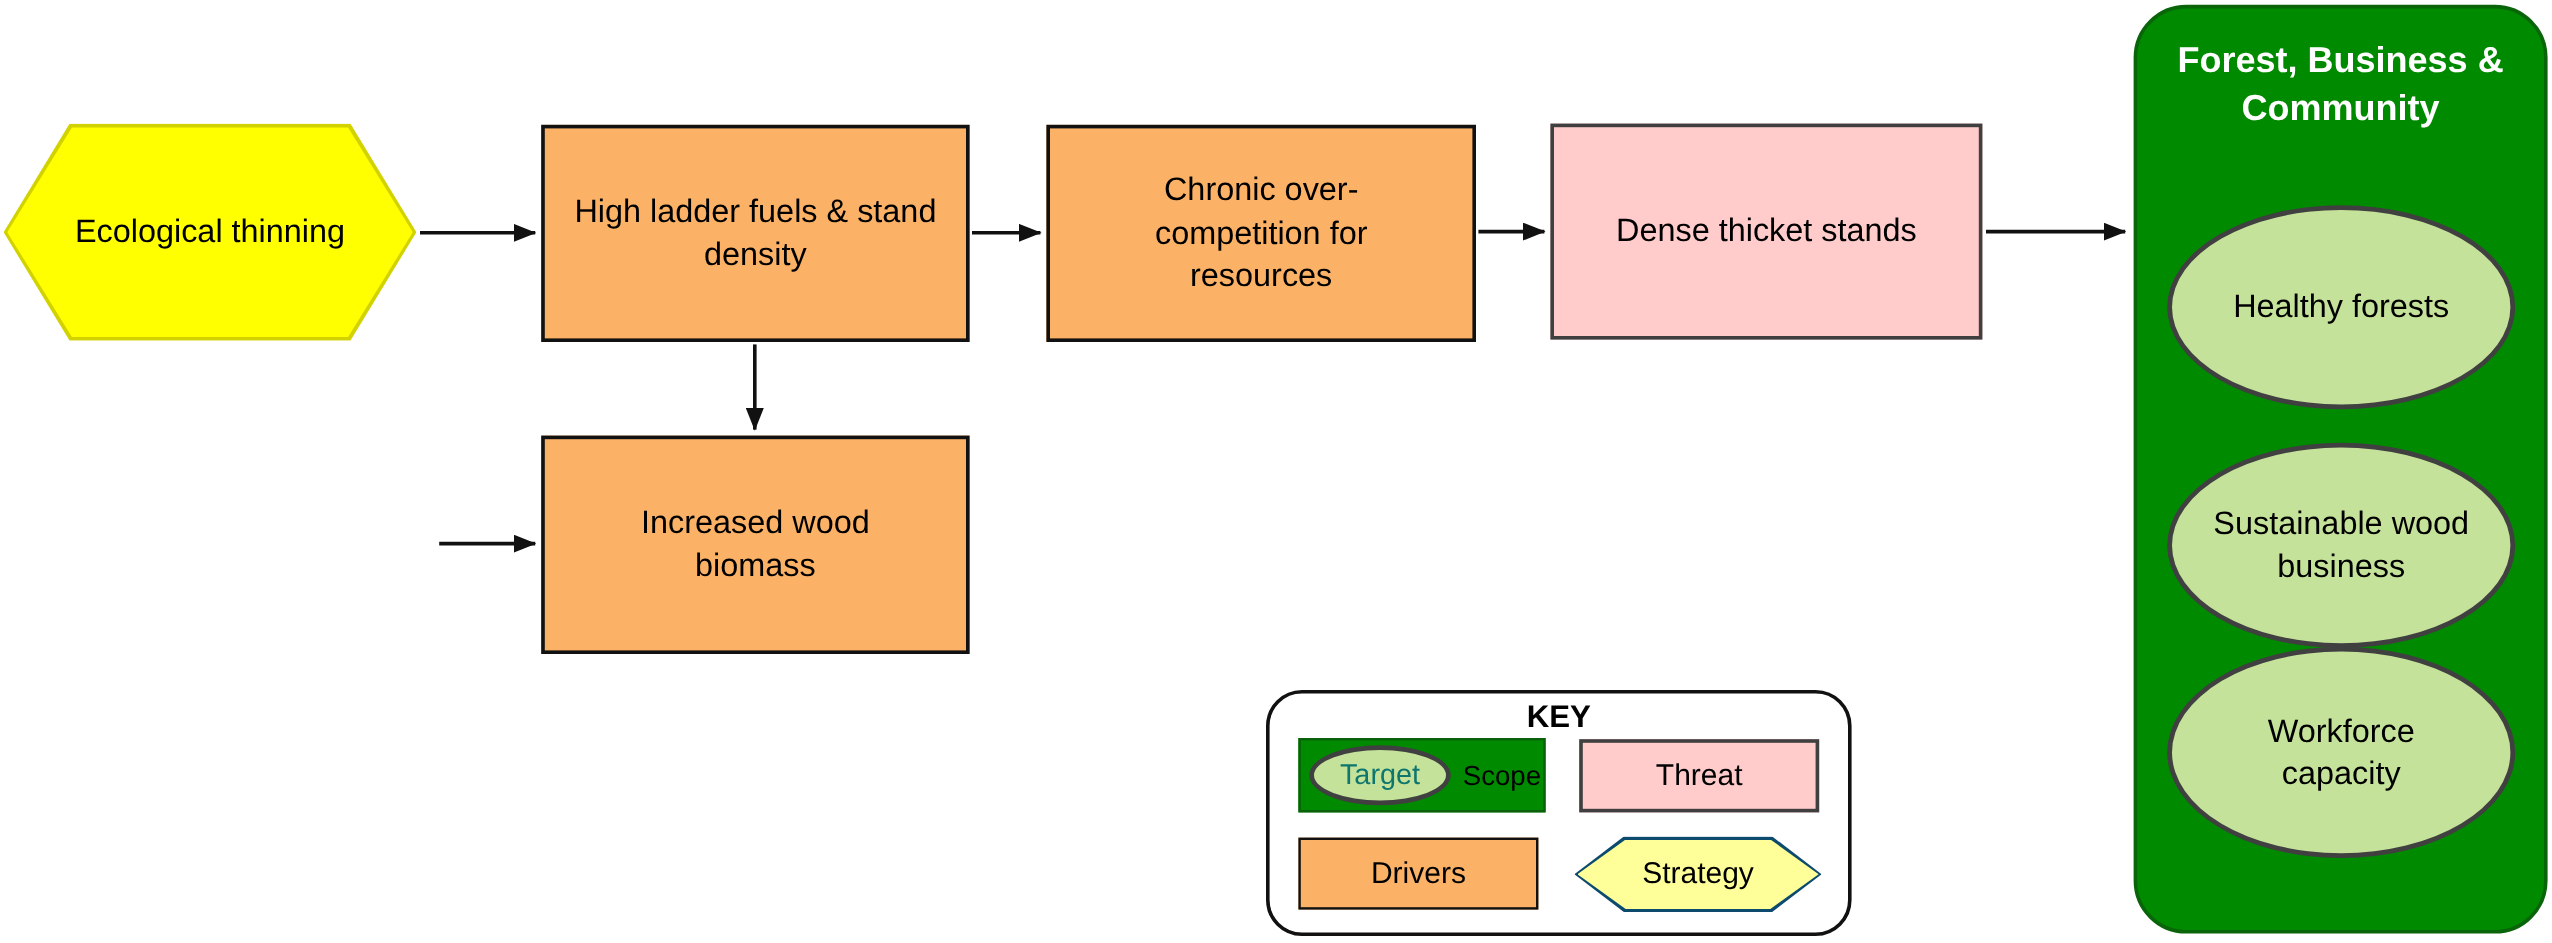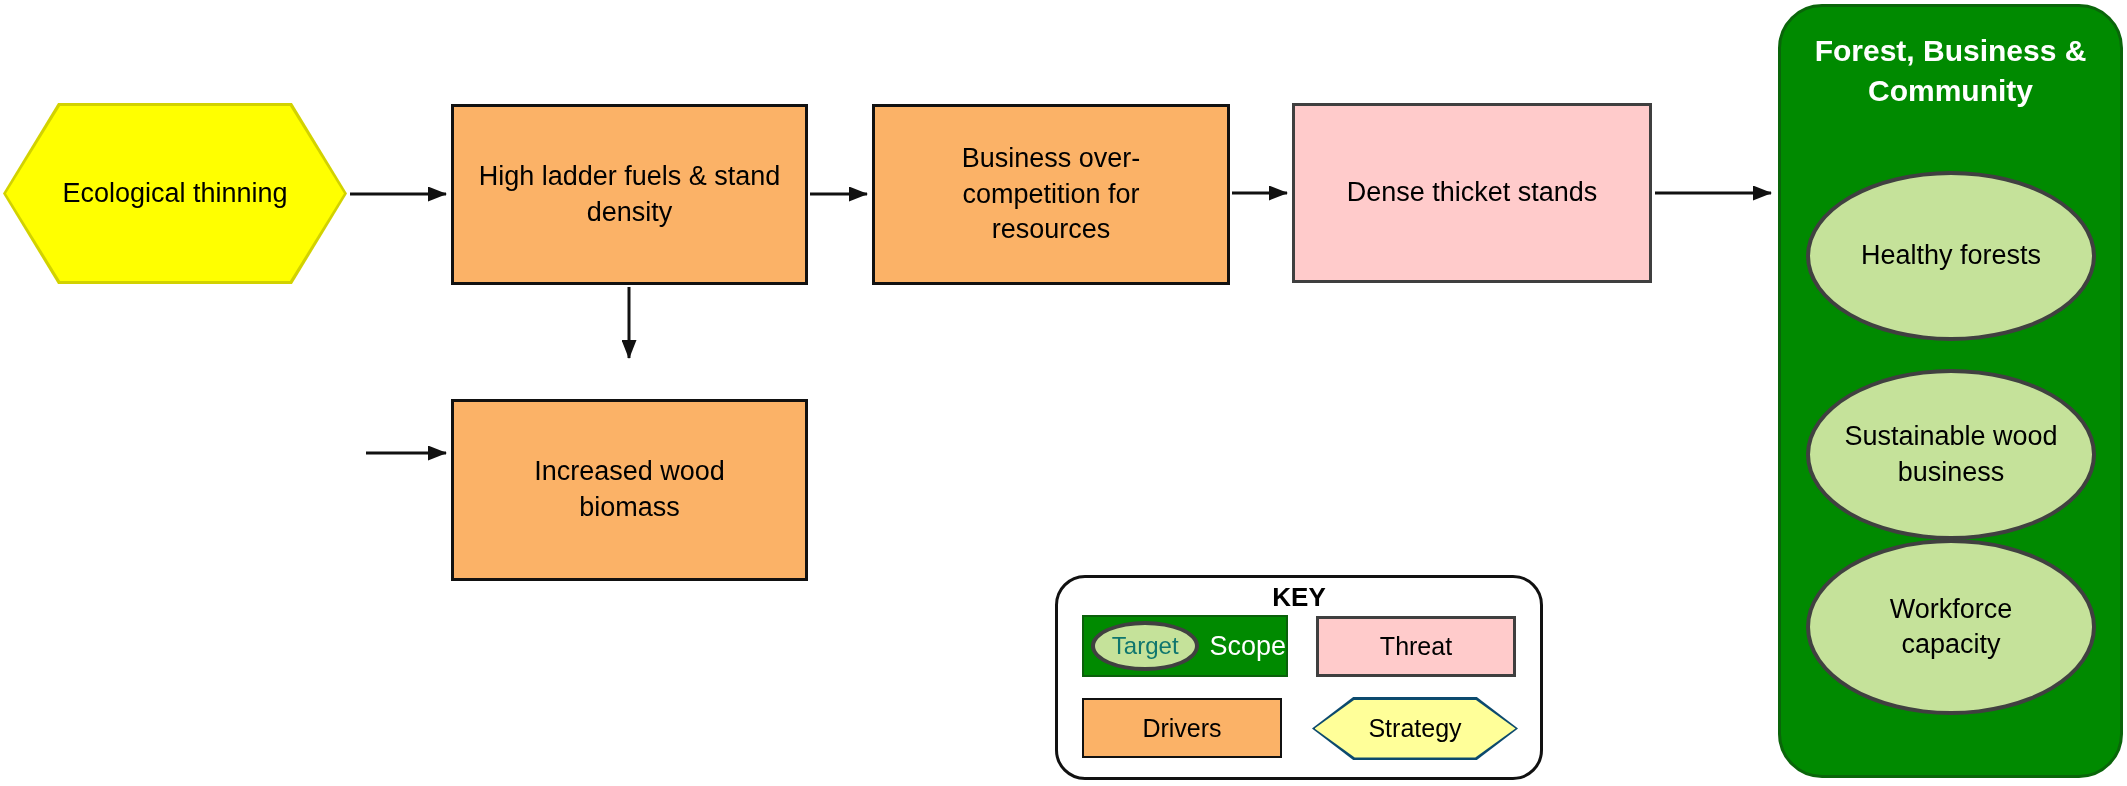--- a/index.html
+++ b/index.html
@@ -37,21 +37,21 @@
   .key-box { position:absolute; left:1055px; top:575px; width:488px; height:205px;
     background:#ffffff; border:3px solid #111; border-radius:30px; box-sizing:border-box; }
   .key-title { position:absolute; top:4px; left:0; right:0; text-align:center;
     font-weight:bold; font-size:26px; }
   .key-scope { position:absolute; left:24px; top:37px; width:206px; height:62px;
     background:#008A00; border:2px solid #0B600B; box-sizing:border-box;
     display:flex; align-items:center; }
   .key-target { width:118px; height:50px; margin-left:7px; background:#C5E29A;
     border:4px solid #404040; border-radius:50%; display:flex; align-items:center;
     justify-content:center; font-size:24px; box-sizing:border-box; color:#0f766e; }
-  .key-scope-label { color:#ffffff; font-size:27px; margin-left:10px; }
+  .key-scope-label { color:#000000; font-size:23px; margin-left:10px; }
   .key-threat { position:absolute; left:258px; top:38px; width:200px; height:61px;
     background:#FFCBCB; border:3px solid #3F3F3F; box-sizing:border-box;
     display:flex; align-items:center; justify-content:center; font-size:25px; }
   .key-drivers { position:absolute; left:24px; top:120px; width:200px; height:60px;
     background:#FBB267; border:2px solid #111; box-sizing:border-box;
     display:flex; align-items:center; justify-content:center; font-size:25px; }
   .key-hex-outer { position:absolute; left:254px; top:119px; width:206px; height:63px;
     background:#0c4a6e; clip-path:polygon(0 50%, 20% 0, 80% 0, 100% 50%, 80% 100%, 20% 100%); }
   .key-hex-inner { position:absolute; inset:2.5px; background:#FFFF99;
     clip-path:polygon(0 50%, 20% 0, 80% 0, 100% 50%, 80% 100%, 20% 100%);
@@ -80,23 +80,23 @@
     <line x1="366" y1="453" x2="446" y2="453" marker-end="url(#ah)"></line>
   </svg>
 
   <div class="hex-outer" style="left:3px; top:103px; width:344px; height:181px;">
     <div class="hex-inner">Ecological thinning</div>
   </div>
 
 
   <div class="node rect driver" style="left:451px; top:104px; width:357px; height:181px; padding:0 6px;">High ladder fuels &amp; stand density</div>
 
-  <div class="node rect driver" style="left:872px; top:104px; width:358px; height:181px; padding:0 42px;">Business over-competition for resources</div>
+  <div class="node rect driver" style="left:872px; top:104px; width:358px; height:181px; padding:0 42px;">Chronic over-competition for resources</div>
 
-  <div class="node rect driver" style="left:451px; top:363px; width:357px; height:182px; padding:0 60px;margin-top:36px;">Increased wood biomass</div>
+  <div class="node rect driver" style="left:451px; top:363px; width:357px; height:182px; padding:0 60px;">Increased wood biomass</div>
 
   <div class="node rect threat" style="left:1292px; top:103px; width:360px; height:180px; padding:0 16px;">Dense thicket stands</div>
 
   <div class="scope-panel">
     <div class="scope-title">Forest, Business &amp; Community</div>
     <div class="target-ellipse" style="left:25px; top:164px; width:290px; height:170px;">Healthy forests</div>
     <div class="target-ellipse" style="left:25px; top:362px; width:290px; height:171px;">Sustainable wood business</div>
     <div class="target-ellipse" style="left:25px; top:532px; width:290px; height:176px;">Workforce capacity</div>
   </div>
 

